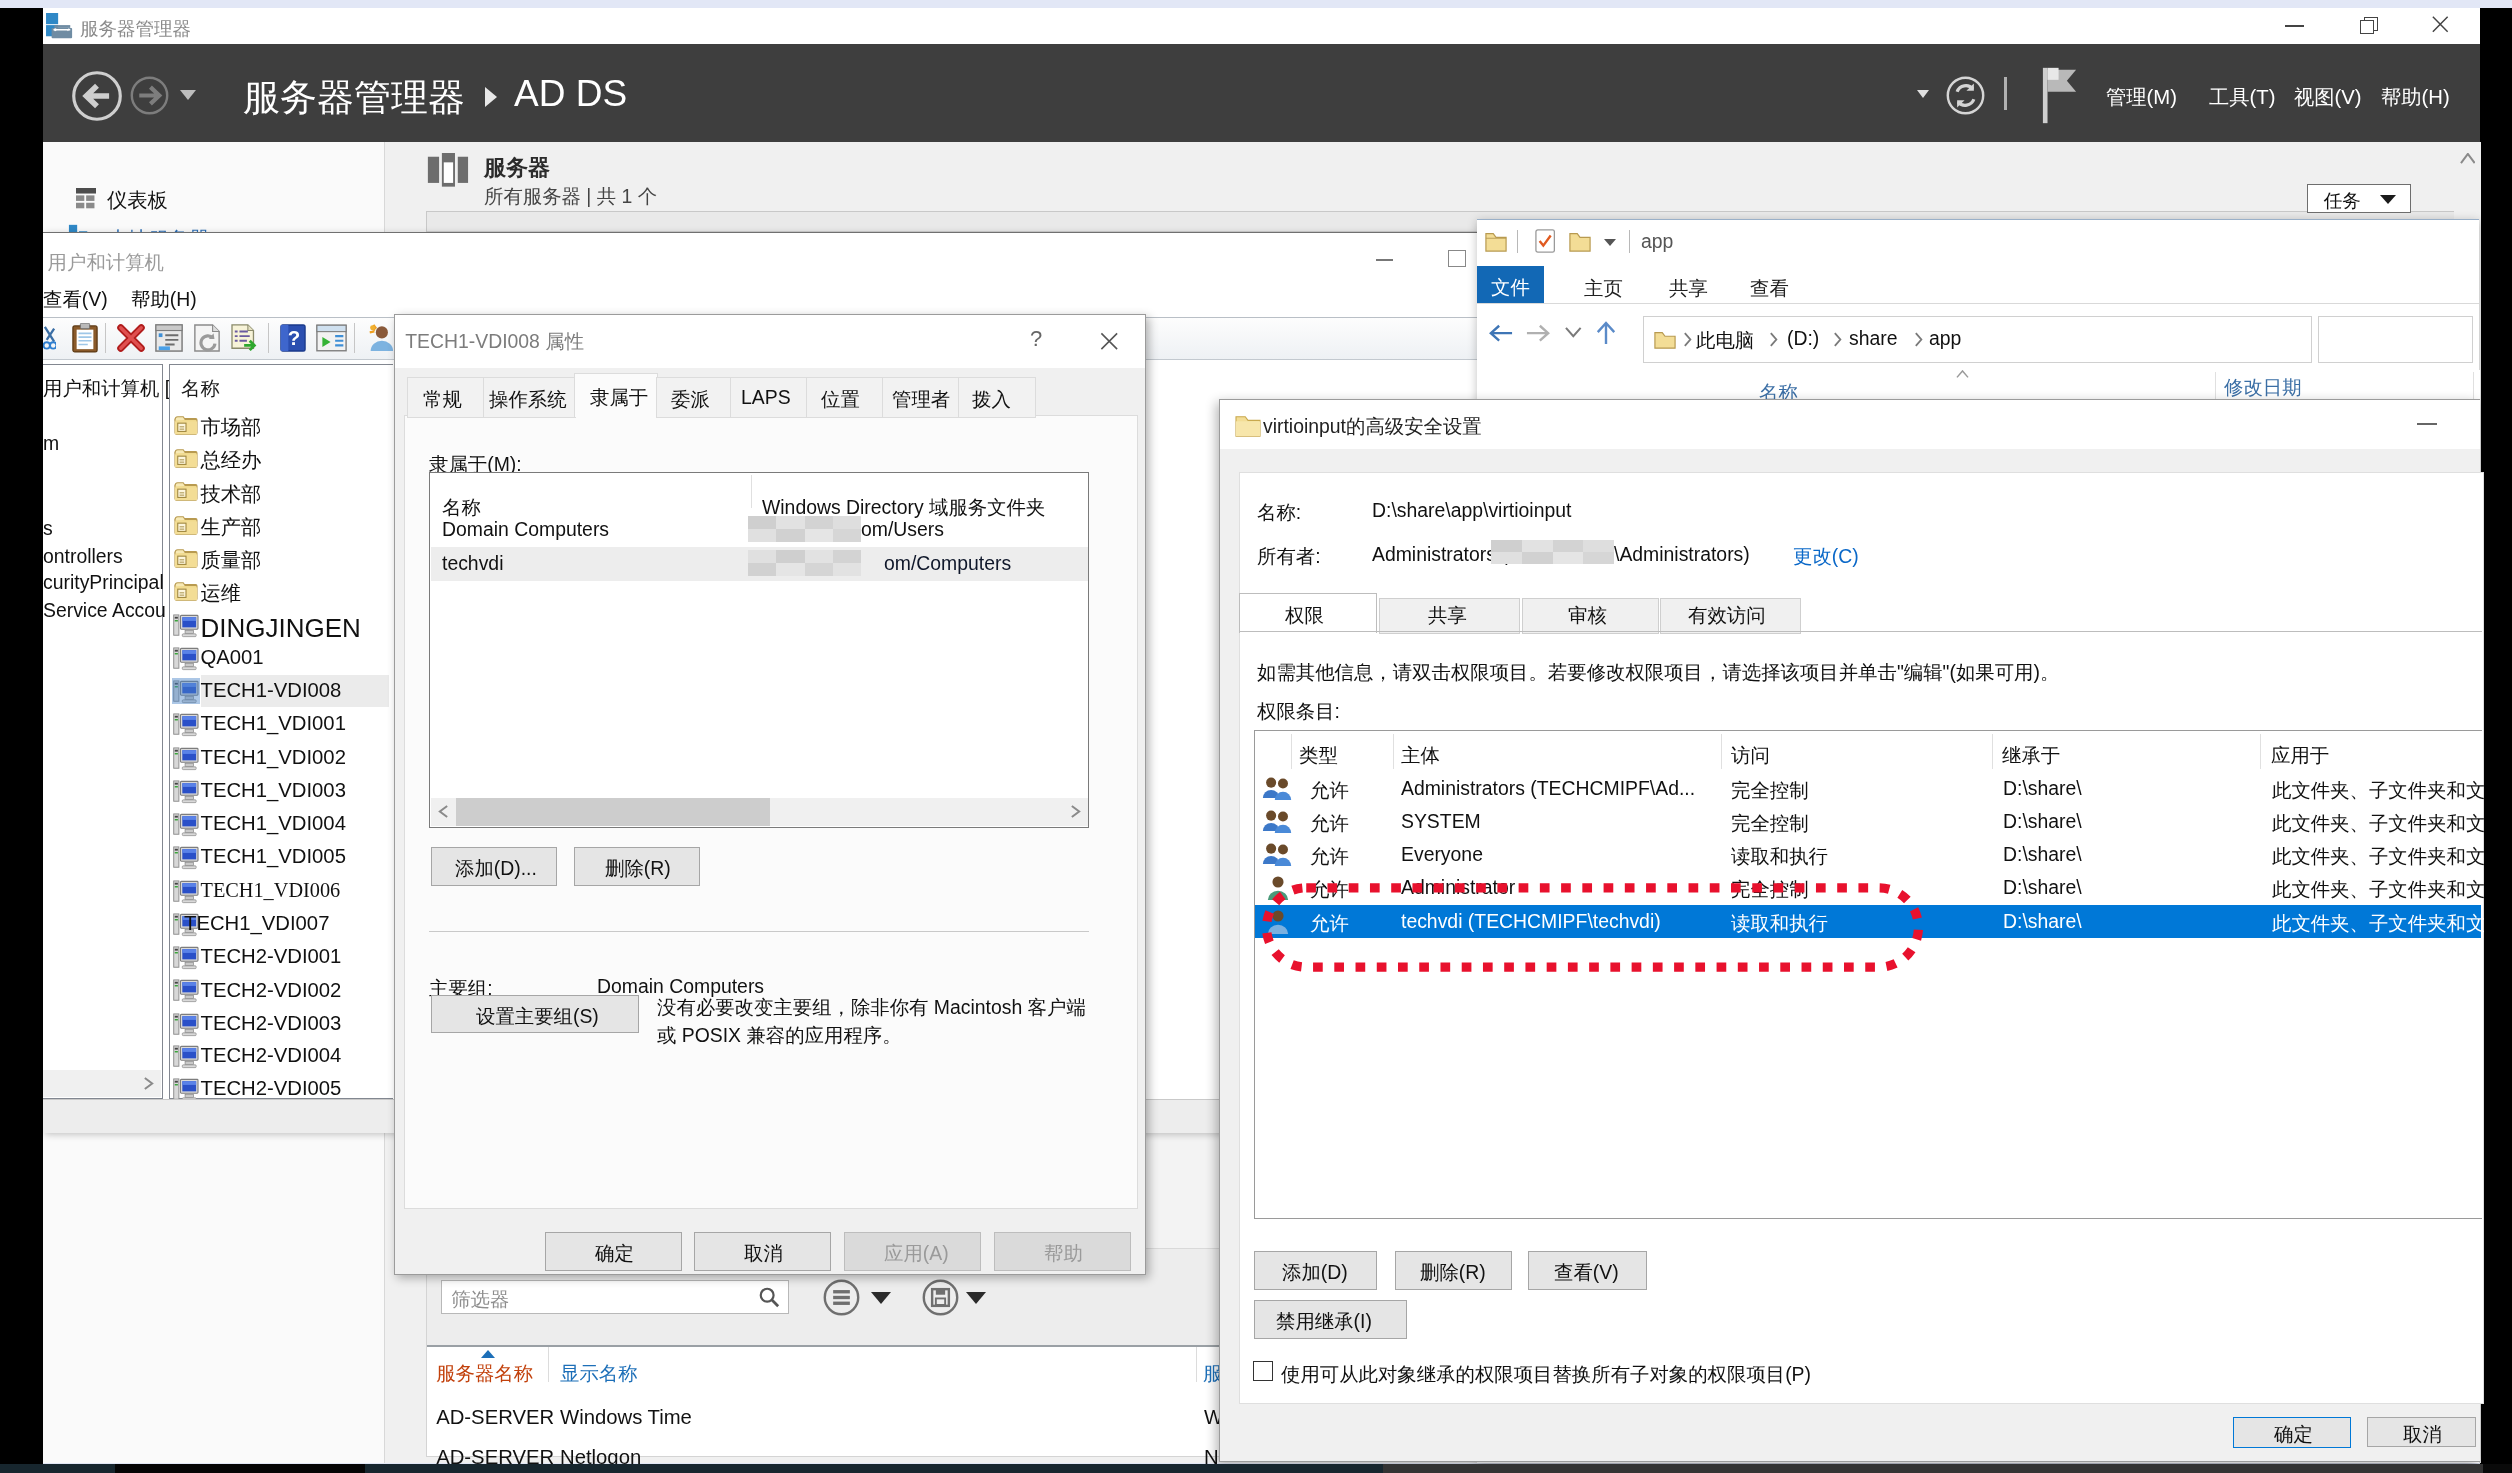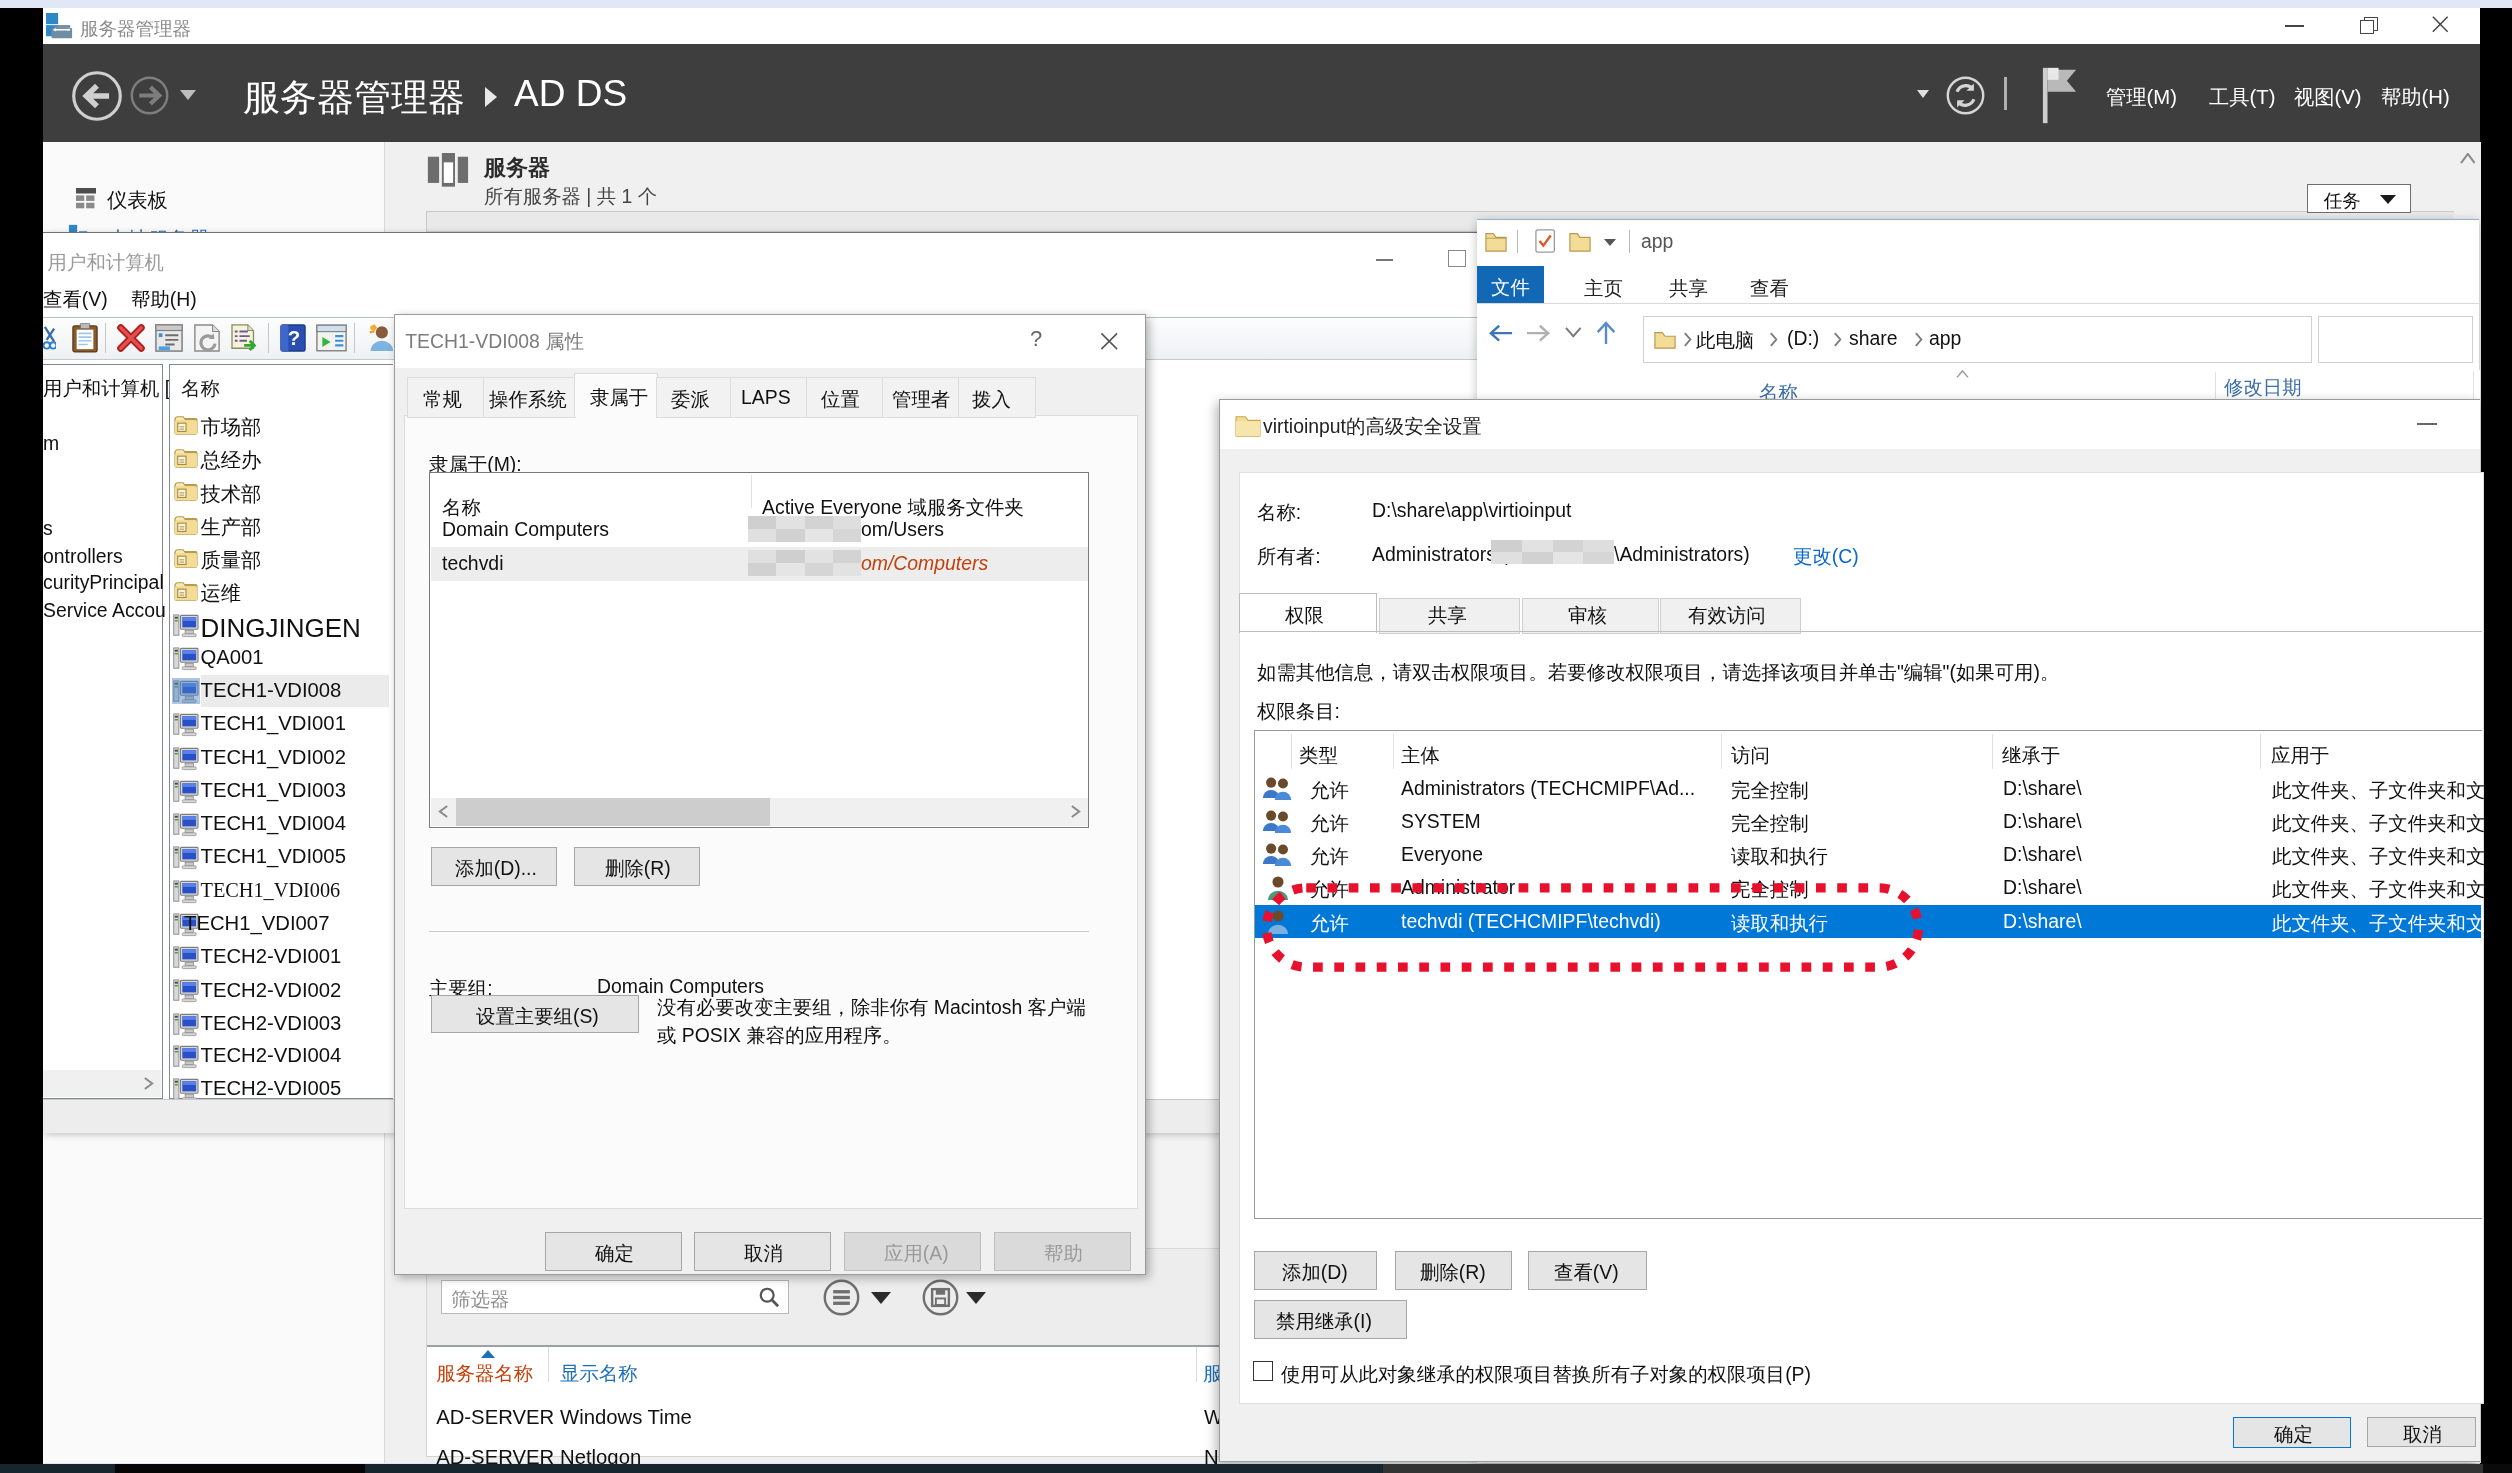--- a/index.html
+++ b/index.html
@@ -577,21 +577,21 @@
   <div class="ab" style="left:487px;top:62px;width:76px;height:39px;background:#f2f2f2;border:0.9px solid #dcdcdc;"></div>
   <div class="ab tx" style="left:497px;top:71px;font-size:19.4px;color:#111;">管理者</div>
   <div class="ab" style="left:563px;top:62px;width:76px;height:39px;background:#f2f2f2;border:0.9px solid #dcdcdc;"></div>
   <div class="ab tx" style="left:577px;top:71px;font-size:19.4px;color:#111;">拨入</div>
 
   <div class="ab tx" style="left:34px;top:136px;font-size:19.4px;color:#111;">隶属于(M):</div>
 
   <div class="ab" style="left:34px;top:157px;width:660px;height:356px;background:#fff;border:0.9px solid #7a7a7a;box-sizing:border-box;">
     <div class="ab tx" style="left:12px;top:21px;font-size:19.4px;color:#111;">名称</div>
     <div class="ab" style="left:321px;top:1.8px;width:0.9px;height:33px;background:#e0e0e0;"></div>
-    <div class="ab tx" style="left:332px;top:21px;font-size:19.4px;color:#111;">Active Everyone 域服务文件夹</div>
+    <div class="ab tx" style="left:332px;top:21px;font-size:19.4px;color:#111;">Windows Directory 域服务文件夹</div>
 
     <div class="ab tx" style="left:12px;top:45px;font-size:19.4px;color:#111;">Domain Computers</div>
     <div class="ab" style="left:318px;top:43px;width:113px;height:26px;background:#d8d8d8;">
       <div class="ab" style="left:0;top:0;width:28px;height:13px;background:#cfcfcf;"></div>
       <div class="ab" style="left:28px;top:0;width:30px;height:13px;background:#e2e2e2;"></div>
       <div class="ab" style="left:57px;top:0;width:28px;height:13px;background:#d3d3d3;"></div>
       <div class="ab" style="left:85px;top:0;width:28px;height:13px;background:#dedede;"></div>
       <div class="ab" style="left:0;top:13px;width:28px;height:13px;background:#e0e0e0;"></div>
       <div class="ab" style="left:28px;top:13px;width:30px;height:13px;background:#d1d1d1;"></div>
       <div class="ab" style="left:57px;top:13px;width:28px;height:13px;background:#e5e5e5;"></div>
@@ -604,21 +604,21 @@
     <div class="ab" style="left:318px;top:77px;width:113px;height:26px;background:#d8d8d8;">
       <div class="ab" style="left:0;top:0;width:28px;height:13px;background:#e0e0e0;"></div>
       <div class="ab" style="left:28px;top:0;width:30px;height:13px;background:#cfcfcf;"></div>
       <div class="ab" style="left:57px;top:0;width:28px;height:13px;background:#e2e2e2;"></div>
       <div class="ab" style="left:85px;top:0;width:28px;height:13px;background:#d3d3d3;"></div>
       <div class="ab" style="left:0;top:13px;width:28px;height:13px;background:#d1d1d1;"></div>
       <div class="ab" style="left:28px;top:13px;width:30px;height:13px;background:#e5e5e5;"></div>
       <div class="ab" style="left:57px;top:13px;width:28px;height:13px;background:#d5d5d5;"></div>
       <div class="ab" style="left:85px;top:13px;width:28px;height:13px;background:#e2e2e2;"></div>
     </div>
-    <div class="ab tx" style="left:431px;top:79px;font-size:19.4px;color:#c2410c;font-style:italic;">om/Computers</div>
+    <div class="ab tx" style="left:454px;top:79px;font-size:19.4px;color:#0f172a;">om/Computers</div>
 
     <div class="ab" style="left:0.9px;top:325px;width:657px;height:28px;background:#f0f0f0;">
       <svg class="ab" style="left:7.4px;top:7.4px;" width="11" height="13" viewBox="0 0 12 14">
           <path d="M10 1 L2 7 L10 13" fill="none" stroke="#8a8a8a" stroke-width="2.2"></path>
         </svg>
       <div class="ab" style="left:25px;top:0;width:314px;height:28px;background:#cdcdcd;"></div>
       <svg class="ab" style="left:639px;top:7.4px;" width="11" height="13" viewBox="0 0 12 14">
           <path d="M2 1 L10 7 L2 13" fill="none" stroke="#8a8a8a" stroke-width="2.2"></path>
         </svg>
     </div>

